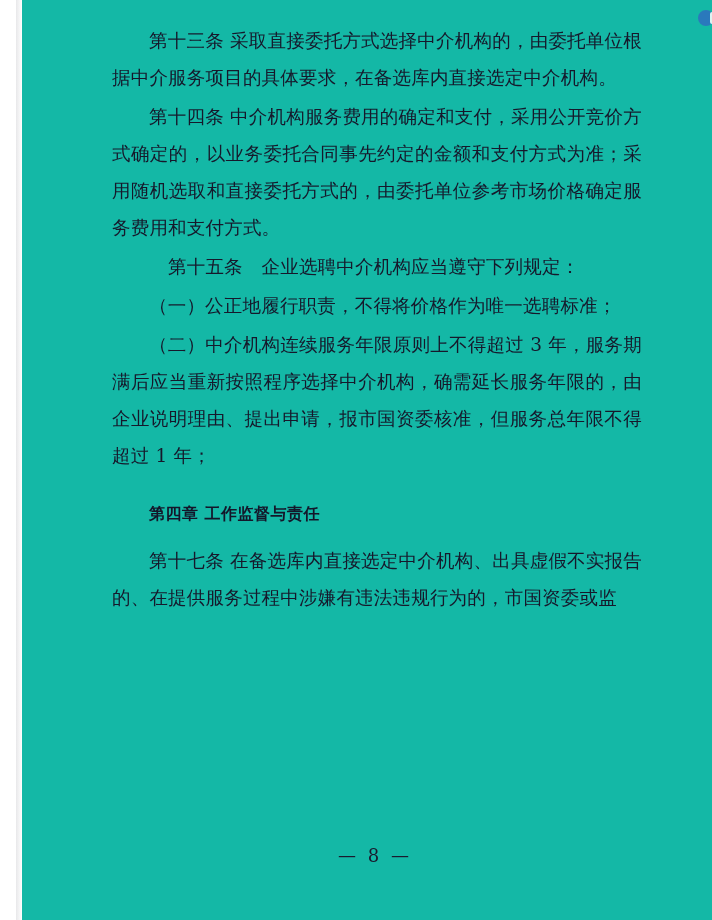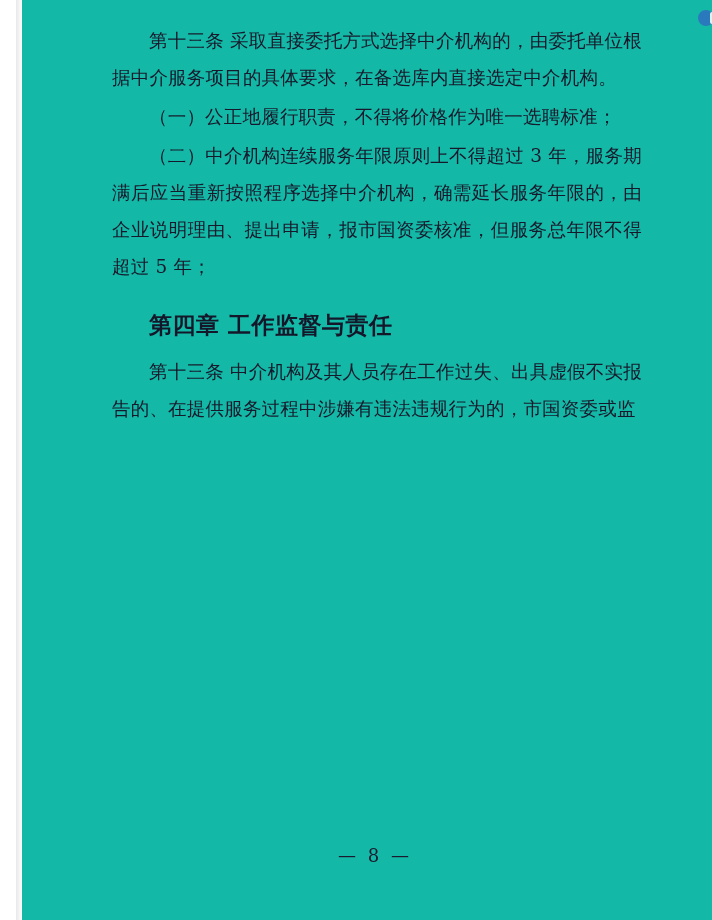--- a/index.html
+++ b/index.html
@@ -74,21 +74,21 @@
     text-align: justify;
     text-justify: inter-ideograph;
     letter-spacing: 0.2px;
     color: #16182b;
   }
   p.para.wide-indent {
     text-indent: 56px;
   }
   h2.chapter {
     margin: 22px 0 10px 0;
-    font-size: 23px;
+    font-size: 16px;
     line-height: 36px;
     font-weight: bold;
     text-indent: 37px;
     font-family: "DejaVu Sans", "Liberation Sans", sans-serif;
     color: #14162a;
     letter-spacing: 0.5px;
   }
   .footer {
     position: absolute;
     left: 0;
@@ -110,31 +110,33 @@
 <div class="page">
 
   <div class="scan-edge-left"></div>
   <div class="scan-edge-right"></div>
   <div class="corner-mark"></div>
 
   <div class="content">
 
     <p class="para">第十三条 采取直接委托方式选择中介机构的，由委托单位根据中介服务项目的具体要求，在备选库内直接选定中介机构。</p>
 
+    <p class="para">第十四条 中介机构服务费用的确定和支付，采用公开竞价方式确定的，以业务委托合同事先约定的金额和支付方式为准；采用随机选取和直接委托方式的，由委托单位参考市场价格确定服务费用和支付方式。</p>
 
+    <p class="para wide-indent">第十五条　企业选聘中介机构应当遵守下列规定：</p>
 
     <p class="para">（一）公正地履行职责，不得将价格作为唯一选聘标准；</p>
 
-    <p class="para">（二）中介机构连续服务年限原则上不得超过 3 年，服务期满后应当重新按照程序选择中介机构，确需延长服务年限的，由企业说明理由、提出申请，报市国资委核准，但服务总年限不得超过 5 年；</p>
+    <p class="para">（二）中介机构连续服务年限原则上不得超过 3 年，服务期满后应当重新按照程序选择中介机构，确需延长服务年限的，由企业说明理由、提出申请，报市国资委核准，但服务总年限不得超过 1 年；</p>
 
 
     <h2 class="chapter">第四章 工作监督与责任</h2>
 
 
-    <p class="para">第十三条 中介机构及其人员存在工作过失、出具虚假不实报告的、在提供服务过程中涉嫌有违法违规行为的，市国资委或监</p>
+    <p class="para">第十七条 在备选库内直接选定中介机构、出具虚假不实报告的、在提供服务过程中涉嫌有违法违规行为的，市国资委或监</p>
 
   </div>
 
   <div class="footer">
     <span class="page-number-wrap">— 8 —</span>
   </div>
 
 </div>
 
 </body></html>

